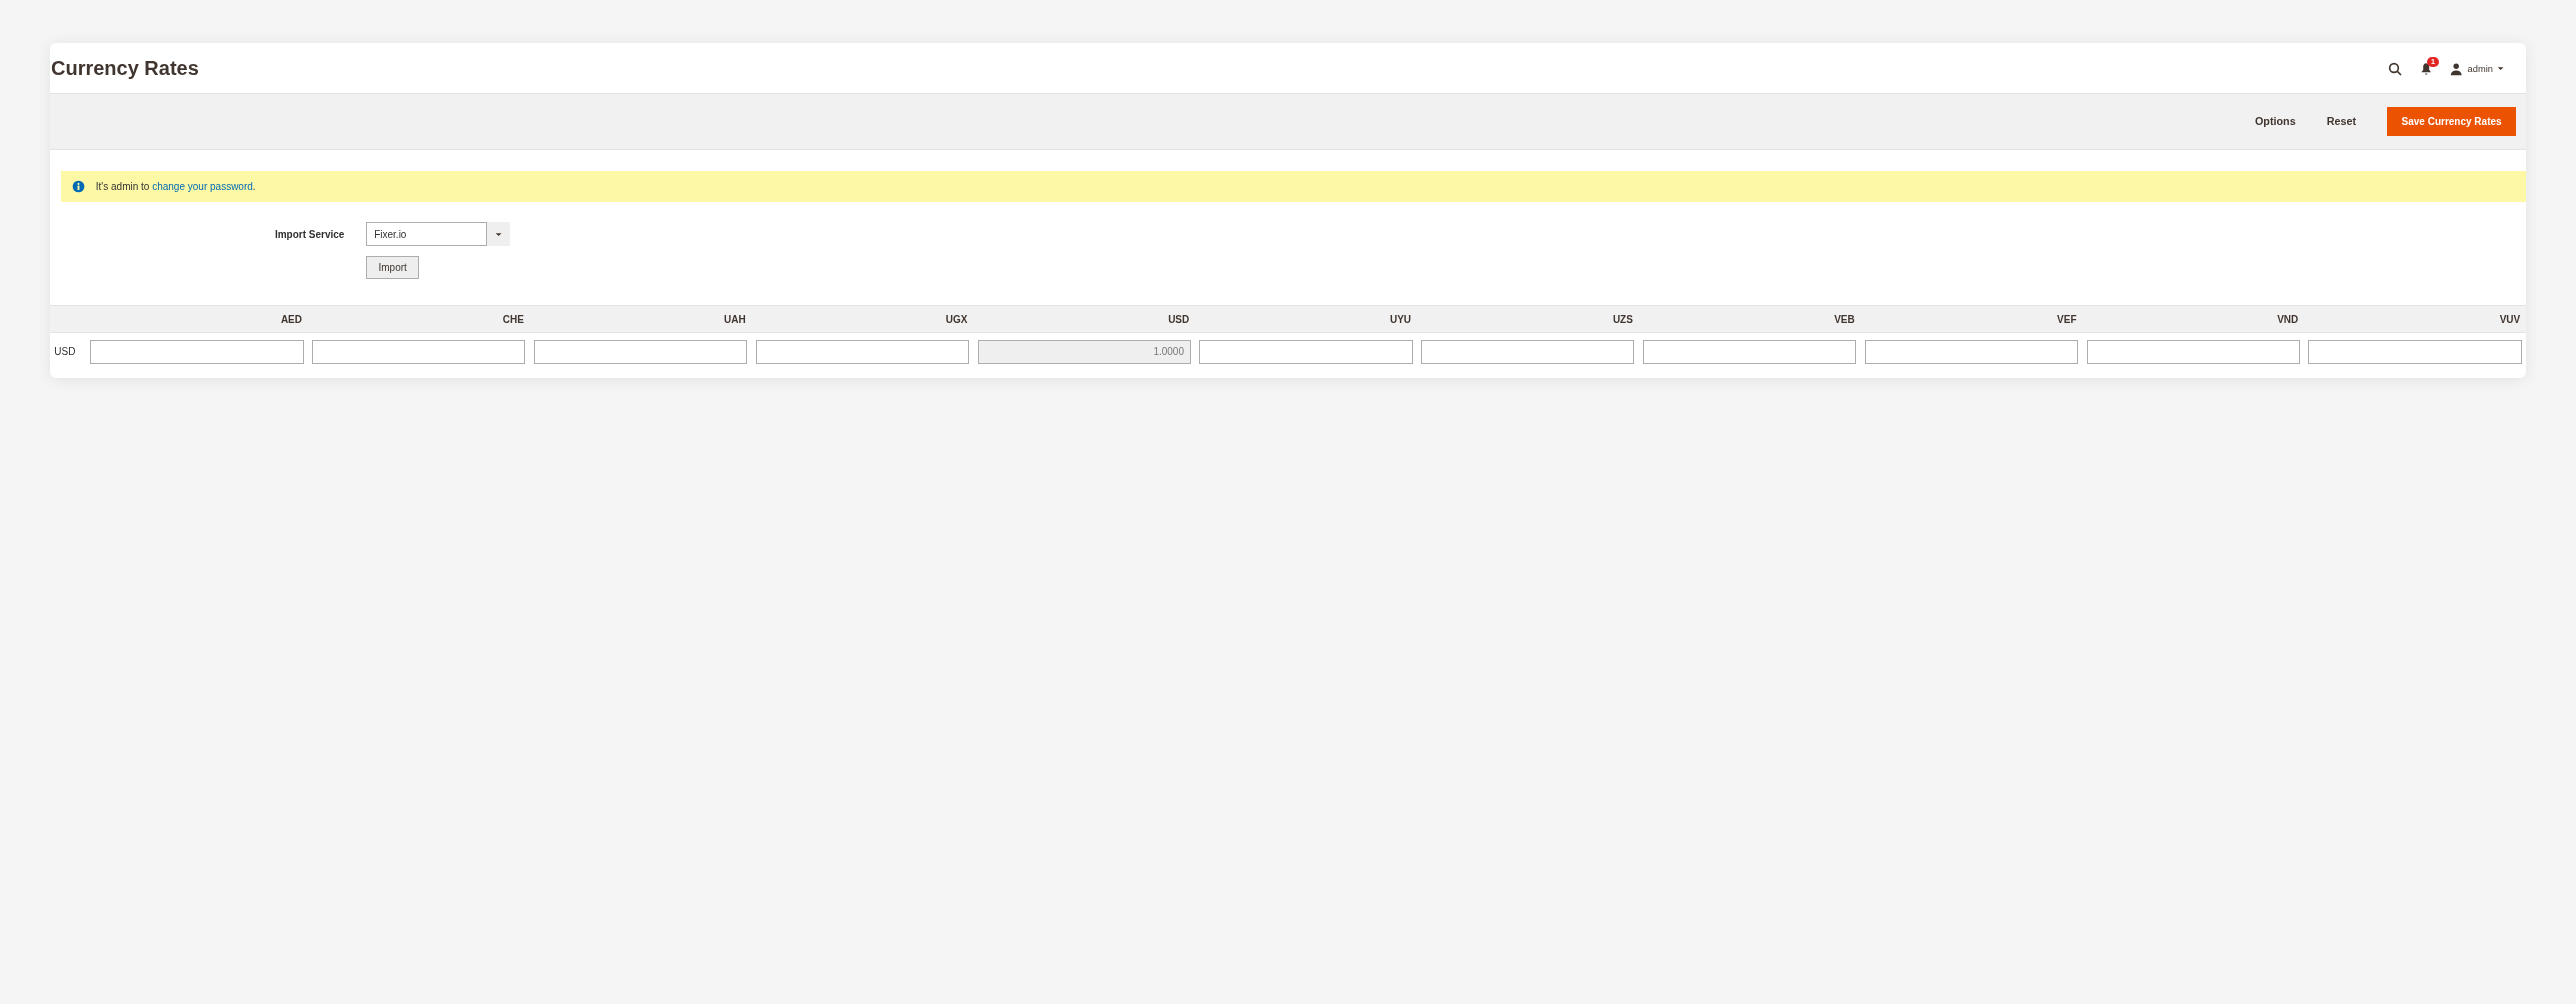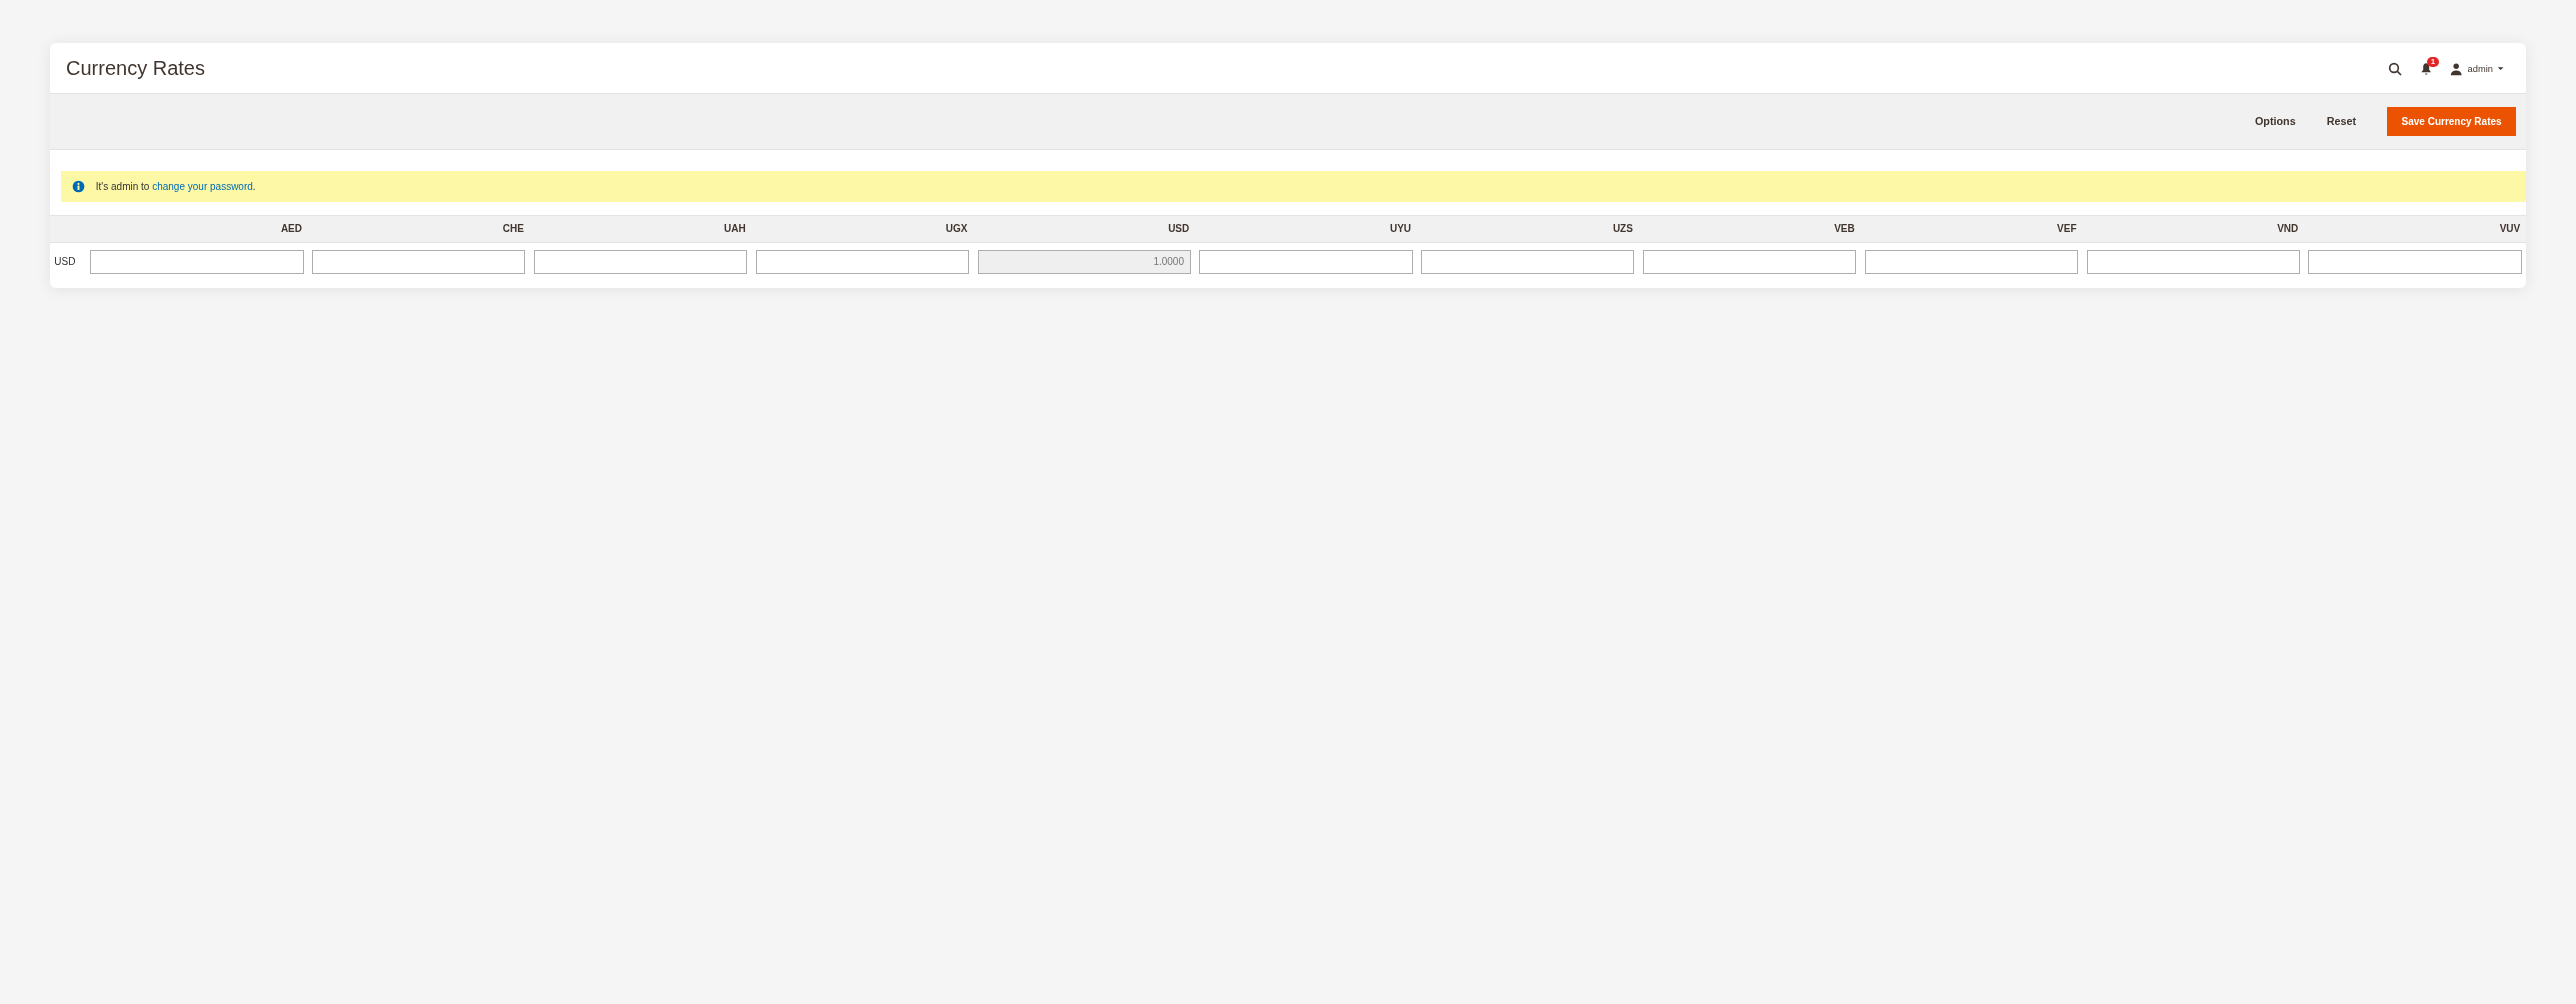--- a/index.html
+++ b/index.html
@@ -21,23 +21,23 @@
     overflow: hidden;
   }
   .page-header {
     display: flex;
     align-items: center;
     justify-content: space-between;
     padding: 14.4px 21.6px 13px 0;
   }
   .page-title {
     font-size: 20px;
-    font-weight: 400;
-    color: #41362f;
-    padding-left: 16px;
+    font-weight: 700;
+    color: #41362f;
+    padding-left: 1px;
   }
   .header-actions {
     display: flex;
     align-items: center;
     gap: 16px;
   }
   .icon-btn {
     background: none;
     border: none;
     cursor: pointer;
@@ -257,20 +257,39 @@
       <span class="info-icon">
         <svg width="13" height="13" viewBox="0 0 20 20">
           <circle cx="10" cy="10" r="9" fill="#006bb4"></circle>
           <circle cx="10" cy="6" r="1.6" fill="#fdf8a6"></circle>
           <rect x="8.5" y="8.5" width="3" height="7" rx="1" fill="#fdf8a6"></rect>
         </svg>
       </span>
       <span>It's admin to </span><a href="#">change your password</a><span>.</span>
     </div>
 
+    <div class="import-section">
+      <div class="field-row">
+        <label class="field-label">Import Service</label>
+        <div class="select-wrap">
+          <select class="select-input">
+            <option>Fixer.io</option>
+          </select>
+          <span class="select-caret">
+            <svg width="7.2" height="7.2" viewBox="0 0 10 10" fill="#41362f">
+              <path d="M1 3 L5 7 L9 3 Z"></path>
+            </svg>
+          </span>
+        </div>
+      </div>
+      <div class="field-row">
+        <span class="field-label"></span>
+        <button class="secondary-btn">Import</button>
+      </div>
+    </div>
 
     <table class="rates-table">
       <thead>
         <tr id="rates-header-row">
             <th></th>
             <th>AED</th>
             <th>CHE</th>
             <th>UAH</th>
             <th>UGX</th>
             <th>USD</th>

